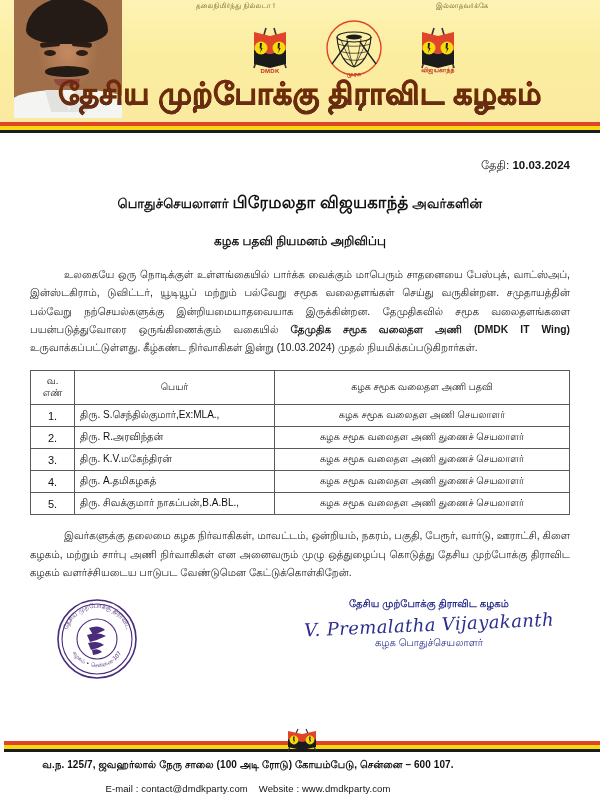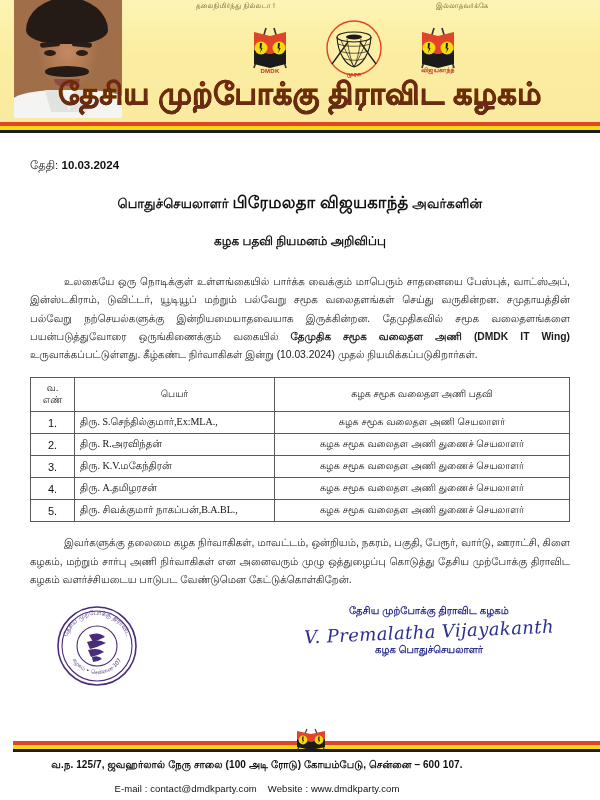--- a/index.html
+++ b/index.html
@@ -75,69 +75,69 @@
     line-height:44px;white-space:nowrap;
   }
   .tricolor{width:600px;height:11px;}
   .tc-r{height:4px;background:#e0452a;}
   .tc-y{height:4px;background:#f6d90e;}
   .tc-k{height:3px;background:#1b1b1b;}
 
   
   .body-wrap{position:relative;padding:0 30px;box-sizing:border-box;width:600px;}
   .date-line{
-    text-align:left;margin-top:26px;font-size:11.5px;color:#111;
+    text-align:right;margin-top:26px;font-size:11.5px;color:#111;
   }
   .date-line .dval{font-weight:bold;}
   .title-blk{text-align:center;margin-top:12px;}
   .t-l1{font-size:13px;font-weight:bold;letter-spacing:.2px;}
   .t-l2{font-size:13px;font-weight:bold;margin-top:20px;letter-spacing:.2px;}
   .t-l2 .big{font-size:16.5px;}
   .t-l3{font-size:12px;font-weight:bold;margin-top:20px;}
 
   .para{
-    margin-top:24px;font-size:10.3px;line-height:1.78;
+    margin-top:17px;font-size:10.3px;line-height:1.78;
     text-align:justify;text-align-last:left;text-indent:34px;color:#1a1a1a;
   }
   .para .b{font-weight:bold;}
   .para2{margin-top:12px;}
 
   
   table.appt{
     width:100%;border-collapse:collapse;margin-top:12px;
     table-layout:fixed;
   }
   table.appt th,table.appt td{
     border:1px solid #5a5a5a;padding:4px 5px;vertical-align:middle;
   }
   table.appt th{font-size:9.5px;font-weight:normal;text-align:center;line-height:1.35;}
   .col-no{width:44px;} .col-name{width:200px;}
   td.c-no{text-align:center;font-size:11px;}
-  td.c-name{font-size:10px;font-family:Liberation Serif, serif;}
+  td.c-name{font-size:10px;}
   td.c-post{font-size:9.6px;text-align:center;}
 
   
   .sign-area{position:relative;height:98px;margin-top:10px;}
   .seal{
     position:absolute;left:26px;top:6px;width:82px;height:82px;
   }
   .sign-right{
     position:absolute;right:16px;top:6px;width:250px;text-align:center;
     color:#2b2e8c;
   }
   .sg-org{font-size:10px;font-weight:bold;letter-spacing:.1px;}
   .sg-sign{
     font-family:"DejaVu Serif",serif;font-size:18px;font-style:italic;
     margin:3px 0 2px;letter-spacing:.4px;transform:rotate(-2.5deg);
   }
-  .sg-post{font-size:10px;font-weight:bold;}
+  .sg-post{font-size:10px;font-weight:normal;}
 
   
   .footer{
-    position:absolute;left:13px;bottom:0;width:488px;
+    position:absolute;left:4px;bottom:0;width:488px;
   }
   .f-strip{position:relative;width:600px;height:11px;}
   .f-flag{
     position:absolute;left:268px;top:-14px;width:60px;height:26px;
   }
   .f-text{text-align:center;padding:7px 10px 6px;}
   .f-addr{font-size:10px;font-weight:bold;color:#111;letter-spacing:.1px;}
   .f-ph{font-size:10px;font-weight:bold;color:#111;margin-top:3px;letter-spacing:.1px;}
   .f-web{font-size:9.5px;color:#111;margin-top:11px;letter-spacing:.1px;}
 </style>
@@ -276,21 +276,21 @@
           <td class="c-name">திரு. R.அரவிந்தன்</td>
           <td class="c-post">கழக சமூக வலைதள அணி துணைச் செயலாளர்</td>
         </tr>
         <tr>
           <td class="c-no">3.</td>
           <td class="c-name">திரு. K.V.மகேந்திரன்</td>
           <td class="c-post">கழக சமூக வலைதள அணி துணைச் செயலாளர்</td>
         </tr>
         <tr>
           <td class="c-no">4.</td>
-          <td class="c-name">திரு. A.தமிழரசன்</td>
+          <td class="c-name">திரு. A.தமிகழகத்</td>
           <td class="c-post">கழக சமூக வலைதள அணி துணைச் செயலாளர்</td>
         </tr>
         <tr>
           <td class="c-no">5.</td>
           <td class="c-name">திரு. சிவக்குமார் நாகப்பன்,B.A.BL.,</td>
           <td class="c-post">கழக சமூக வலைதள அணி துணைச் செயலாளர்</td>
         </tr>
       </tbody>
     </table>
 

